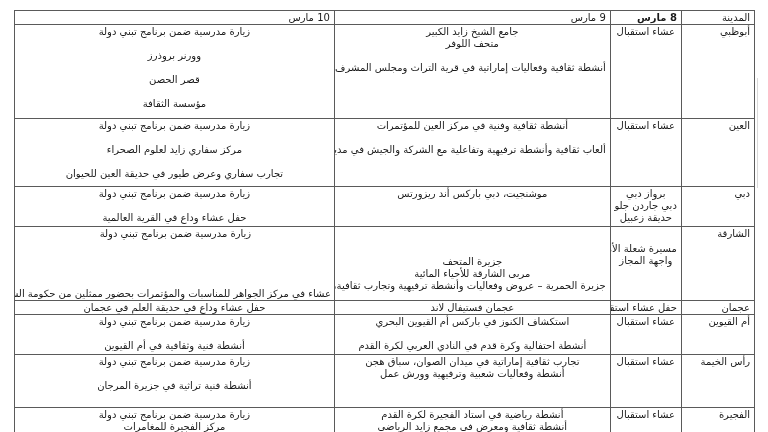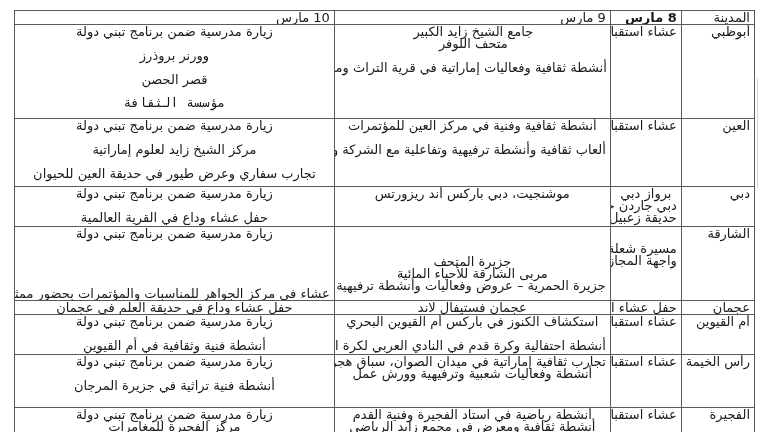--- a/index.html
+++ b/index.html
@@ -2,21 +2,21 @@
 <html><head>
 <meta charset="utf-8">
 <style>
   html, body { margin:0; padding:0; background:#ffffff; }
   body { width:768px; height:432px; overflow:hidden; position:relative;
          font-family:"DejaVu Sans", sans-serif; color:#1a1a1a; }
   .page { position:absolute; left:0; top:0; width:768px; height:432px; }
   table.sched { position:absolute; left:14px; top:10px; width:741px;
     border-collapse:collapse; direction:rtl; table-layout:fixed; }
   table.sched td { border:1px solid #5a5a5a; vertical-align:top;
-    padding:1px 4px 0 4px; font-size:13px; line-height:12px; text-align:right;
+    padding:1px 4px 0 4px; font-size:10px; line-height:12px; text-align:right;
     white-space:nowrap; overflow:hidden; }
   table.sched thead td { height:12px; }
   .c-city { width:70px; }
   .c-d8 { width:68px; }
   .c-d9 { width:264px; }
   .c-d10 { width:306px; }
   .line { display:block;text-align:center; }
   .side-bar { position:absolute; left:757px; top:78px; width:1px; height:110px;
     background:#d9d9d9; }
 </style>
@@ -51,37 +51,37 @@
             <span class="line" style="min-height: 12px;"></span>
             <span class="line" style="min-height: 12px;">أنشطة ثقافية وفعاليات إماراتية في قرية التراث ومجلس المشرف</span>
           </td>
           <td>
             <span class="line" style="min-height: 12px;">زيارة مدرسية ضمن برنامج تبني دولة</span>
             <span class="line" style="min-height: 12px;"></span>
             <span class="line" style="min-height: 12px;">وورنر بروذرز</span>
             <span class="line" style="min-height: 12px;"></span>
             <span class="line" style="min-height: 12px;">قصر الحصن</span>
             <span class="line" style="min-height: 12px;"></span>
-            <span class="line" style="min-height: 12px; font-family: Liberation Mono, monospace;">مؤسسة الثقافة</span>
+            <span class="line" style="min-height: 12px;">مؤسسة الثقافة</span>
           </td>
         </tr>
         <tr style="height: 68px;">
           <td>العين</td>
           <td>
             <span class="line" style="min-height: 12px;">عشاء استقبال</span>
           </td>
           <td>
             <span class="line" style="min-height: 12px;">أنشطة ثقافية وفنية في مركز العين للمؤتمرات</span>
             <span class="line" style="min-height: 12px;"></span>
             <span class="line" style="min-height: 12px;">ألعاب ثقافية وأنشطة ترفيهية وتفاعلية مع الشركة والجيش في مدينة ألعاب الهيلي</span>
           </td>
           <td>
             <span class="line" style="min-height: 12px;">زيارة مدرسية ضمن برنامج تبني دولة</span>
             <span class="line" style="min-height: 12px;"></span>
-            <span class="line" style="min-height: 12px;">مركز الشيخ زايد لعلوم إماراتية</span>
+            <span class="line" style="min-height: 12px;">مركز سفاري زايد لعلوم الصحراء</span>
             <span class="line" style="min-height: 12px;"></span>
             <span class="line" style="min-height: 12px;">تجارب سفاري وعرض طيور في حديقة العين للحيوان</span>
           </td>
         </tr>
         <tr style="height: 40px;">
           <td>دبي</td>
           <td>
             <span class="line" style="min-height: 12px;">برواز دبي</span>
             <span class="line" style="min-height: 12px;">دبي جاردن جلو</span>
             <span class="line" style="min-height: 12px;">حديقة زعبيل</span>
@@ -154,21 +154,21 @@
             <span class="line" style="min-height: 12px;"></span>
             <span class="line" style="min-height: 12px;">أنشطة فنية تراثية في جزيرة المرجان</span>
           </td>
         </tr>
         <tr style="height: 32px;">
           <td>الفجيرة</td>
           <td>
             <span class="line" style="min-height: 12px;">عشاء استقبال</span>
           </td>
           <td>
-            <span class="line" style="min-height: 12px;">أنشطة رياضية في استاد الفجيرة وفنية القدم</span>
+            <span class="line" style="min-height: 12px;">أنشطة رياضية في استاد الفجيرة لكرة القدم</span>
             <span class="line" style="min-height: 12px;">أنشطة ثقافية ومعرض في مجمع زايد الرياضي</span>
           </td>
           <td>
             <span class="line" style="min-height: 12px;">زيارة مدرسية ضمن برنامج تبني دولة</span>
             <span class="line" style="min-height: 12px;">مركز الفجيرة للمغامرات</span>
           </td>
         </tr>
       </tbody>
   </table>
   <div class="side-bar"></div>

